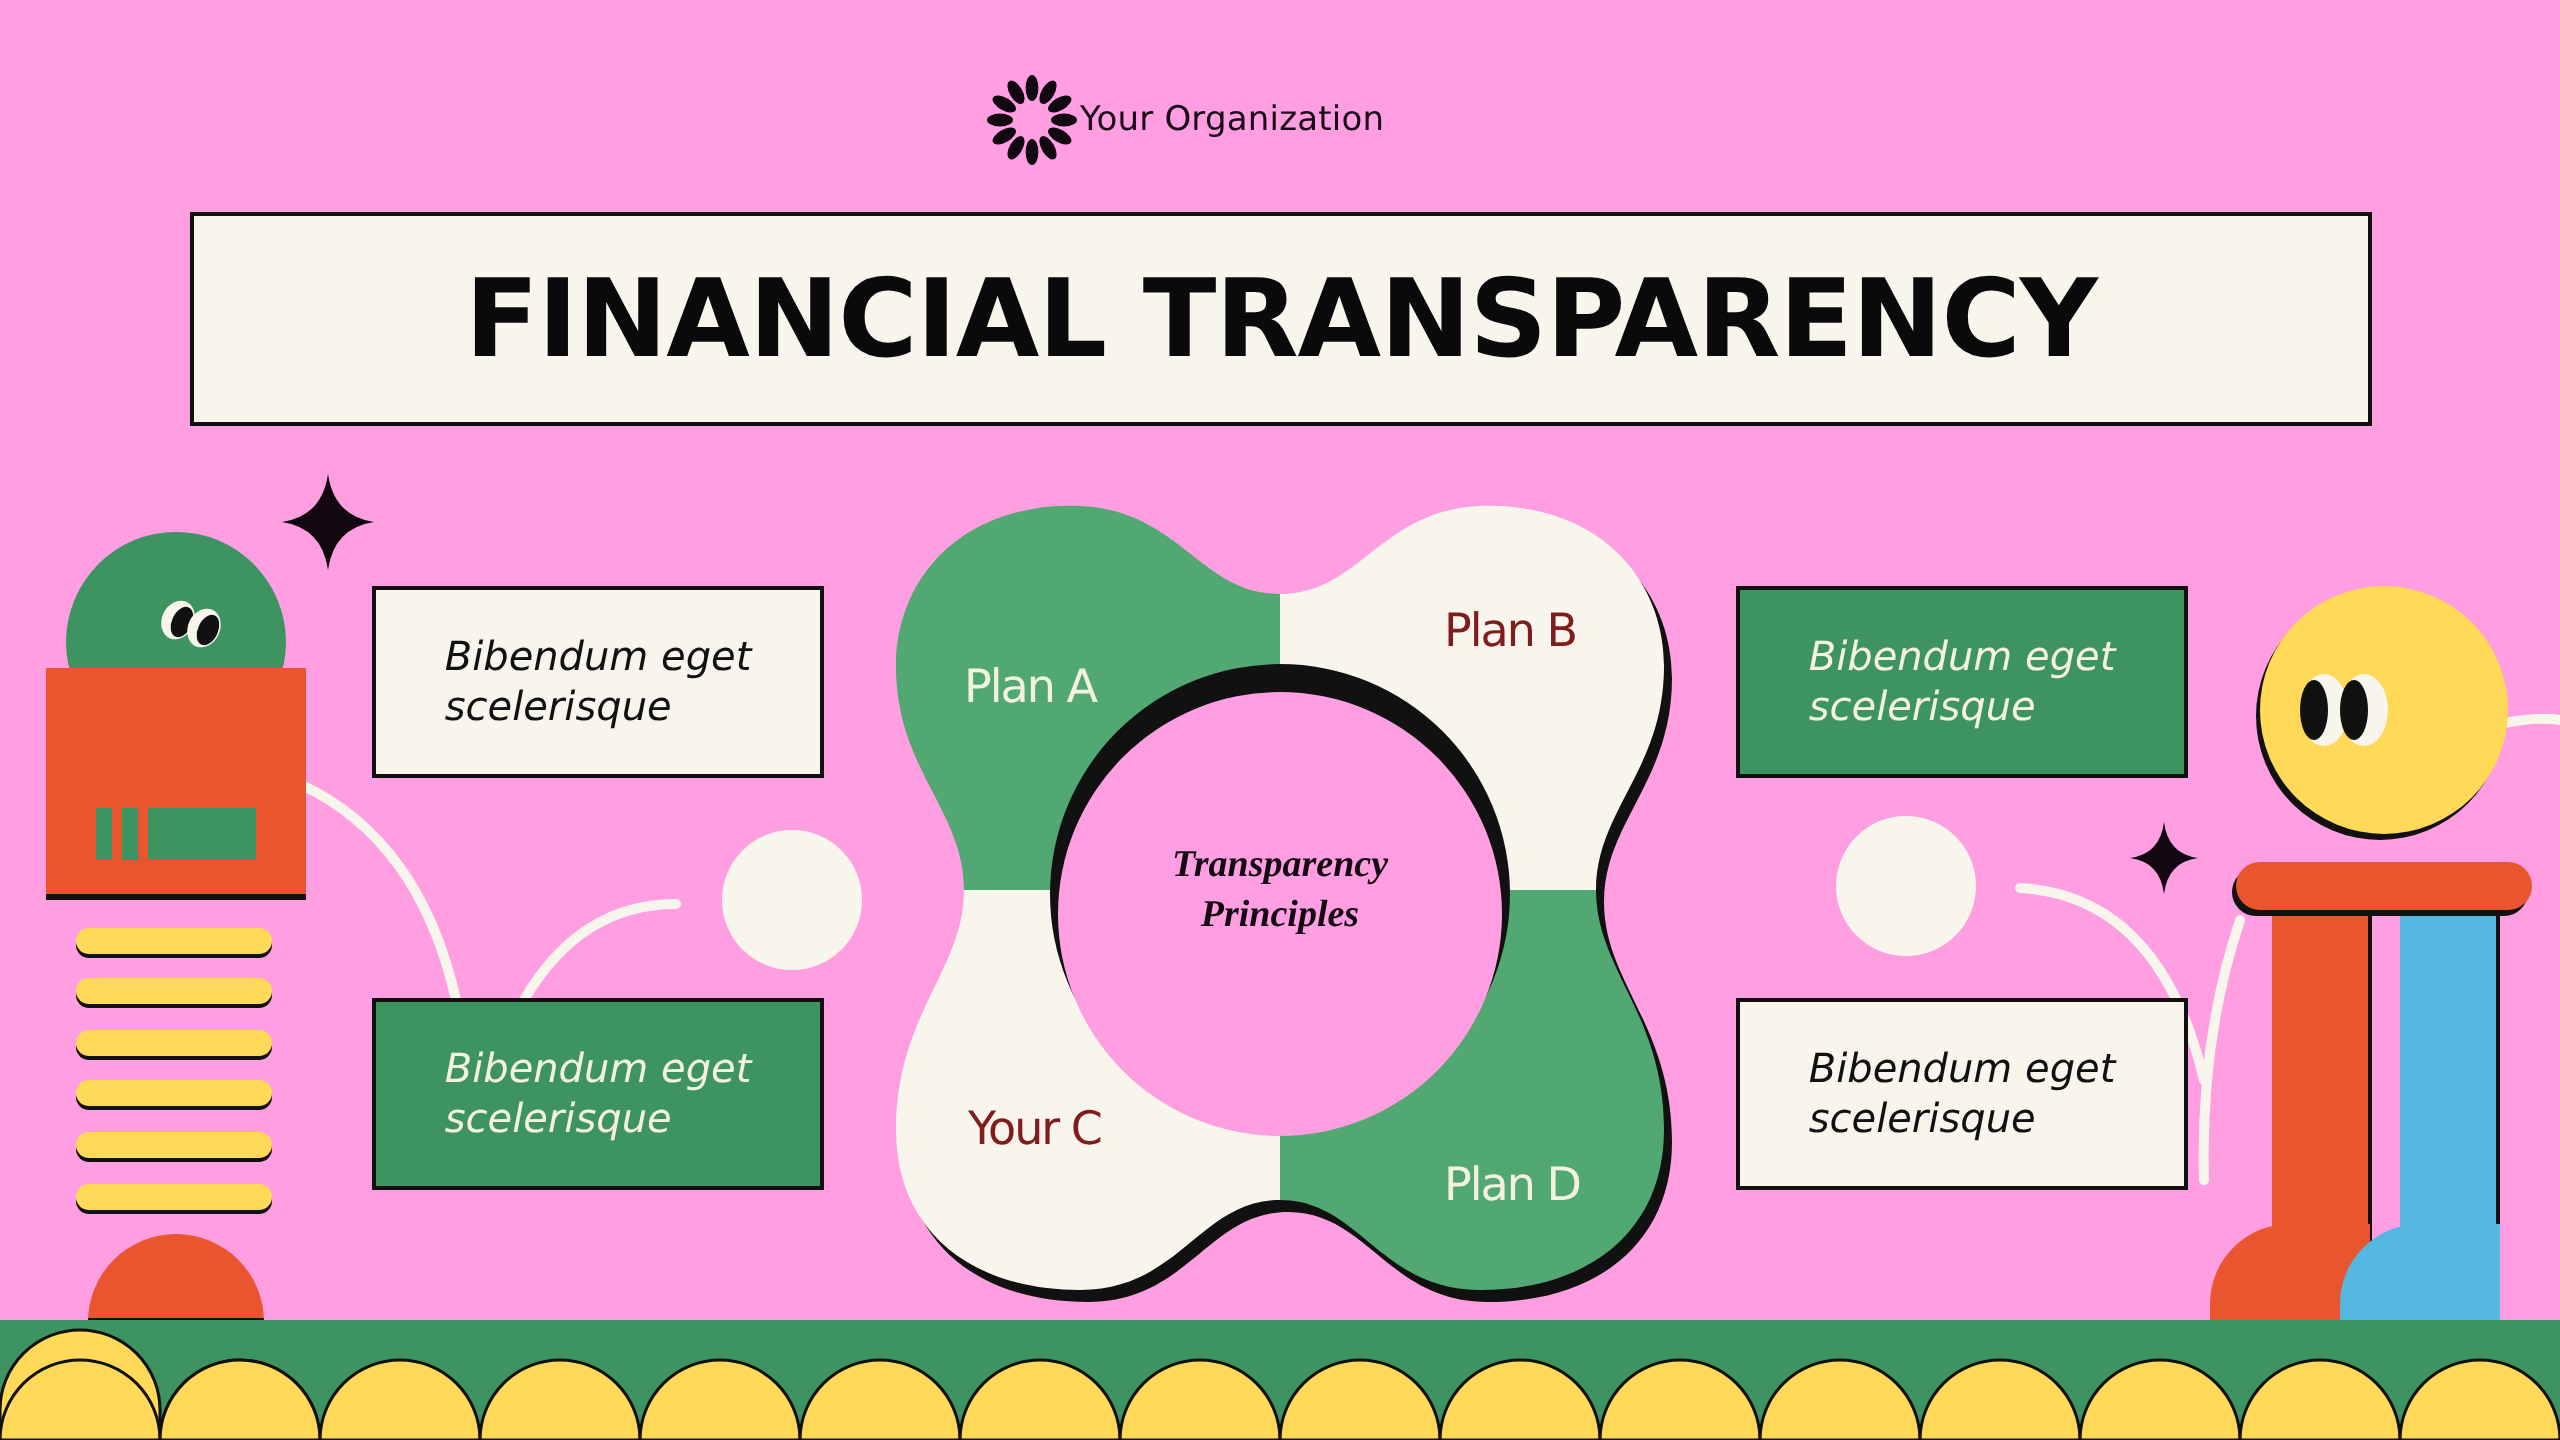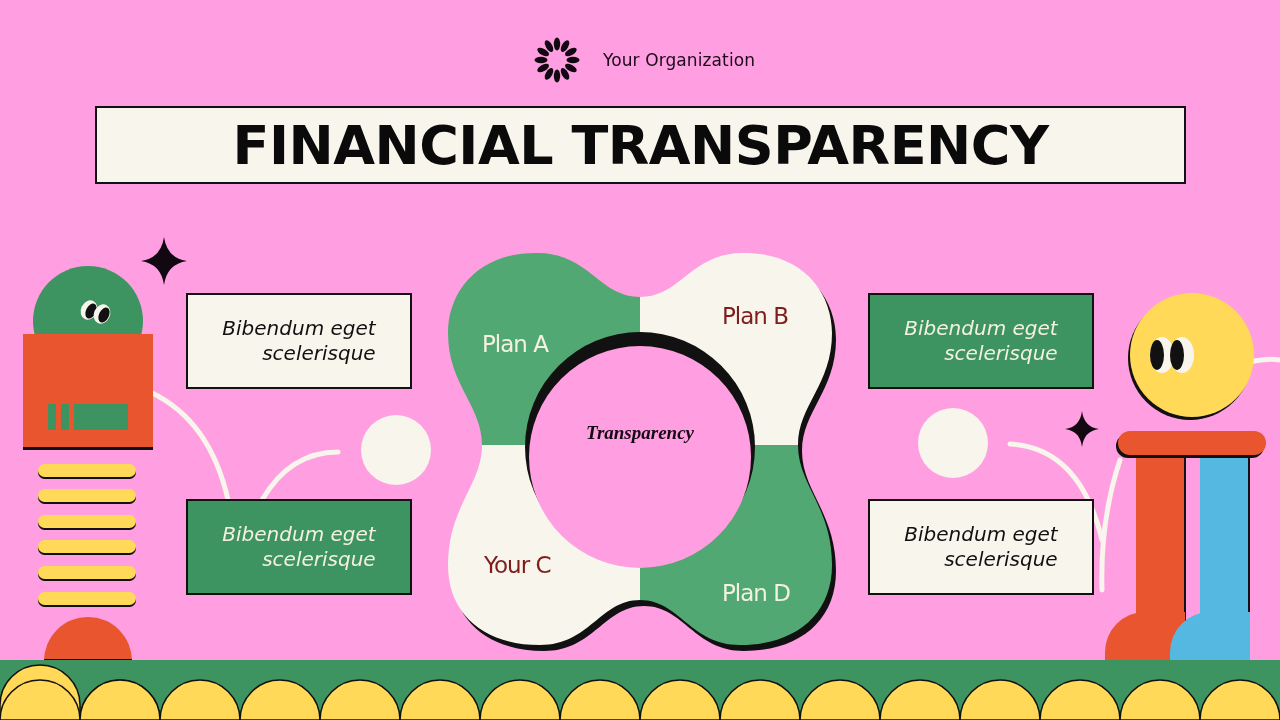--- a/index.html
+++ b/index.html
@@ -6,44 +6,44 @@
   html, body { width: 1280px; height: 720px; overflow: hidden; }
   body {
     background: #ff9ee0;
     position: relative;
     font-family: "DejaVu Sans", "Liberation Sans", sans-serif;
   }
   .abs { position: absolute; }
 
   
   .org {
-    position: absolute; left: 533px; top: 37px;
-    display: flex; align-items: center; gap: 22px;
+    position: absolute; left: 492px; top: 37px;
+    display: flex; align-items: center; 
   }
   .org-text {
     font-family: "DejaVu Sans", sans-serif;
     font-size: 17px; color: #1a0a1a; letter-spacing: 0.1px;
   }
 
   
   .title-box {
-    position: absolute; left: 95px; top: 106px; width: 1091px; height: 78px;
+    position: absolute; left: 95px; top: 106px; width: 1091px; height: 107px;
     background: #f8f5ec; border: 2px solid #111;
     display: flex; align-items: center; justify-content: center;
   }
   .title-text {
     font-family: "DejaVu Sans", sans-serif; font-weight: bold;
     font-size: 54px; color: #0a0a0a; letter-spacing: -0.5px;
   }
 
   
   .tbox {
     position: absolute; width: 226px; height: 96px;
     border: 2px solid #111;
-    display: flex; align-items: center; justify-content: center; text-align: right;
+    display: flex; align-items: center; justify-content: center; text-align: left;
     font-family: "DejaVu Sans", sans-serif; font-style: italic;
     font-size: 20px; line-height: 25px; padding: 0 18px;
   }
   .tbox.light { background: #f8f5ec; color: #111; }
   .tbox.green { background: #3d9461; color: #f4f1df; }
 
   
   .plan {
     position: absolute; font-family: "DejaVu Sans", sans-serif;
     font-size: 23px; letter-spacing: -1px;
@@ -200,20 +200,21 @@
   <circle cx="200" cy="212" r="111" fill="#ff9ee0"></circle>
 </svg>
 
 <span class="plan on-green" style="left:482px;top:303px">Plan A</span>
 <span class="plan on-light" style="left:722px;top:303px">Plan B</span>
 <span class="plan on-light" style="left:484px;top:552px">Your C</span>
 <span class="plan on-green" style="left:722px;top:552px">Plan D</span>
 
 <div class="center-label">
   <div>Transparency</div>
+  <div>Principles</div>
 </div>
 
 <div class="tbox light" style="left:186px;top:293px">
   <div>
     <div>Bibendum eget</div>
     <div>scelerisque</div>
   </div>
 </div>
 <div class="tbox green" style="left:186px;top:499px">
   <div>

